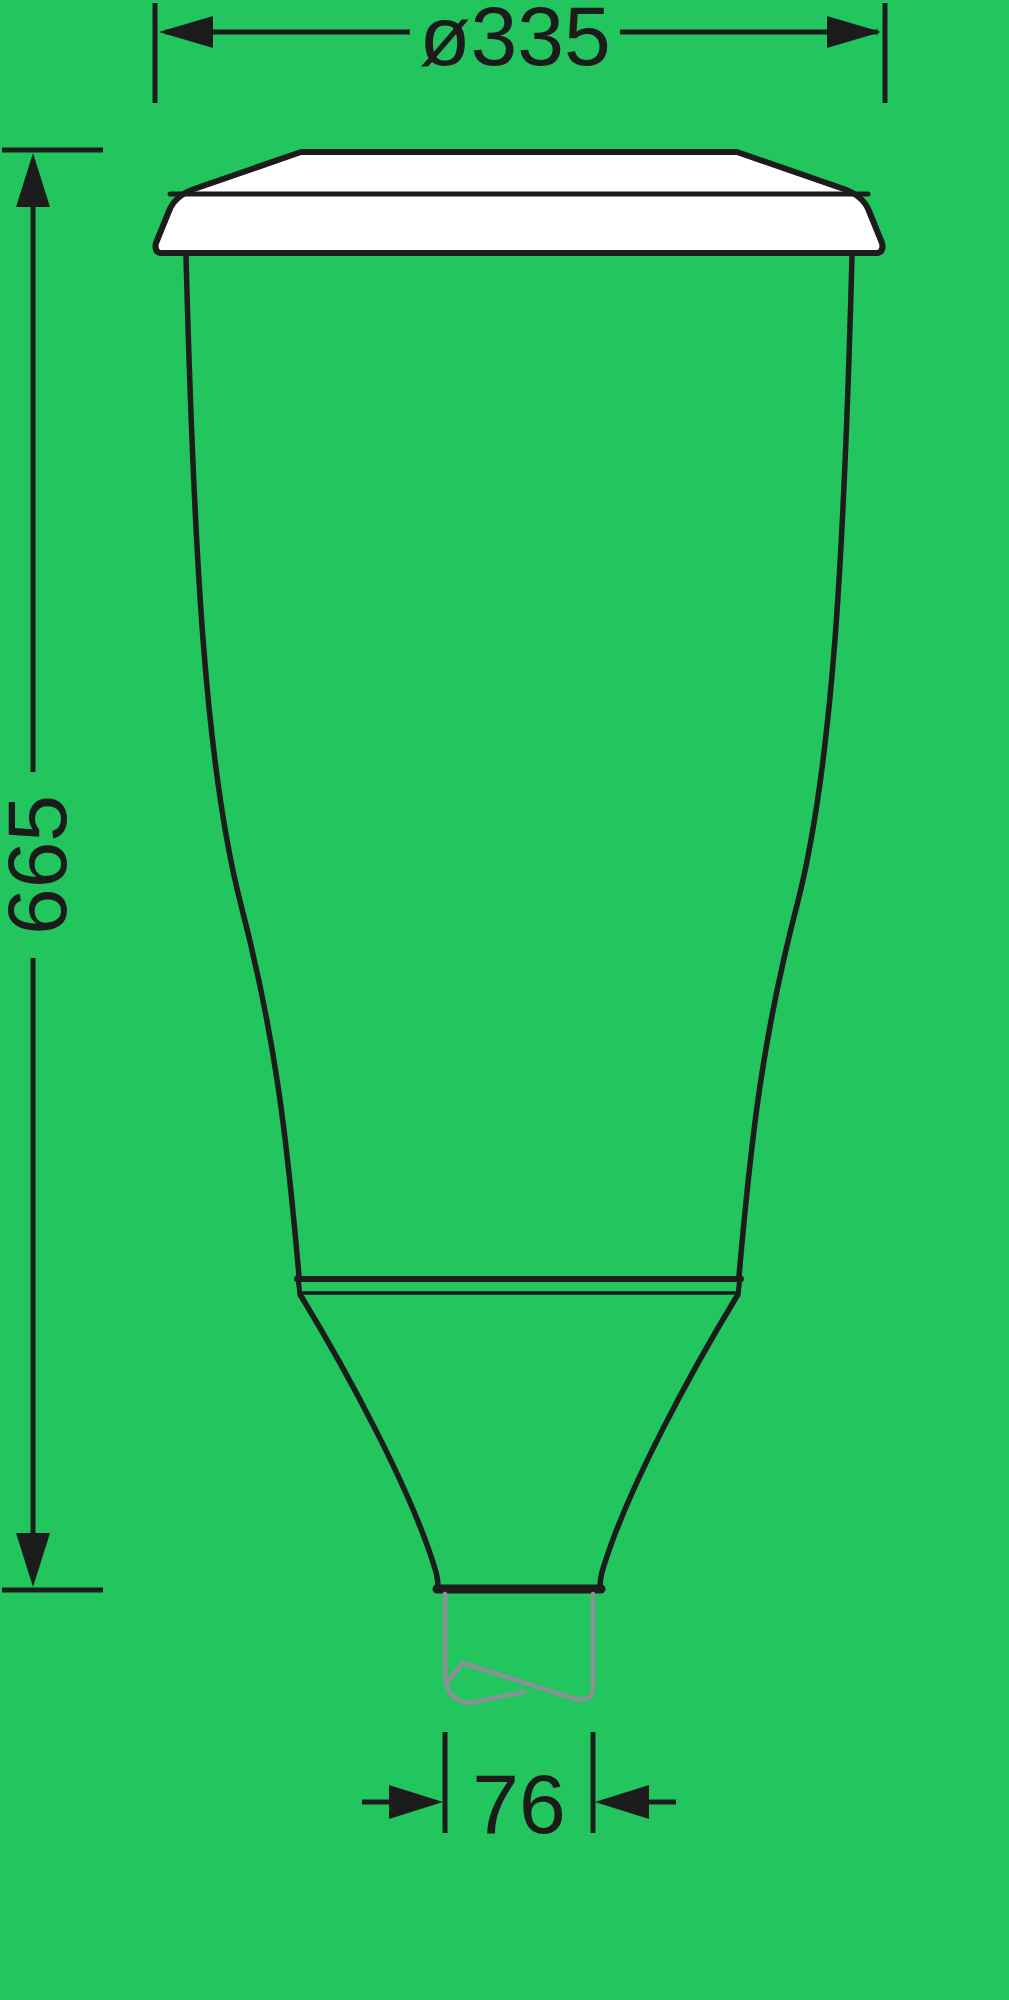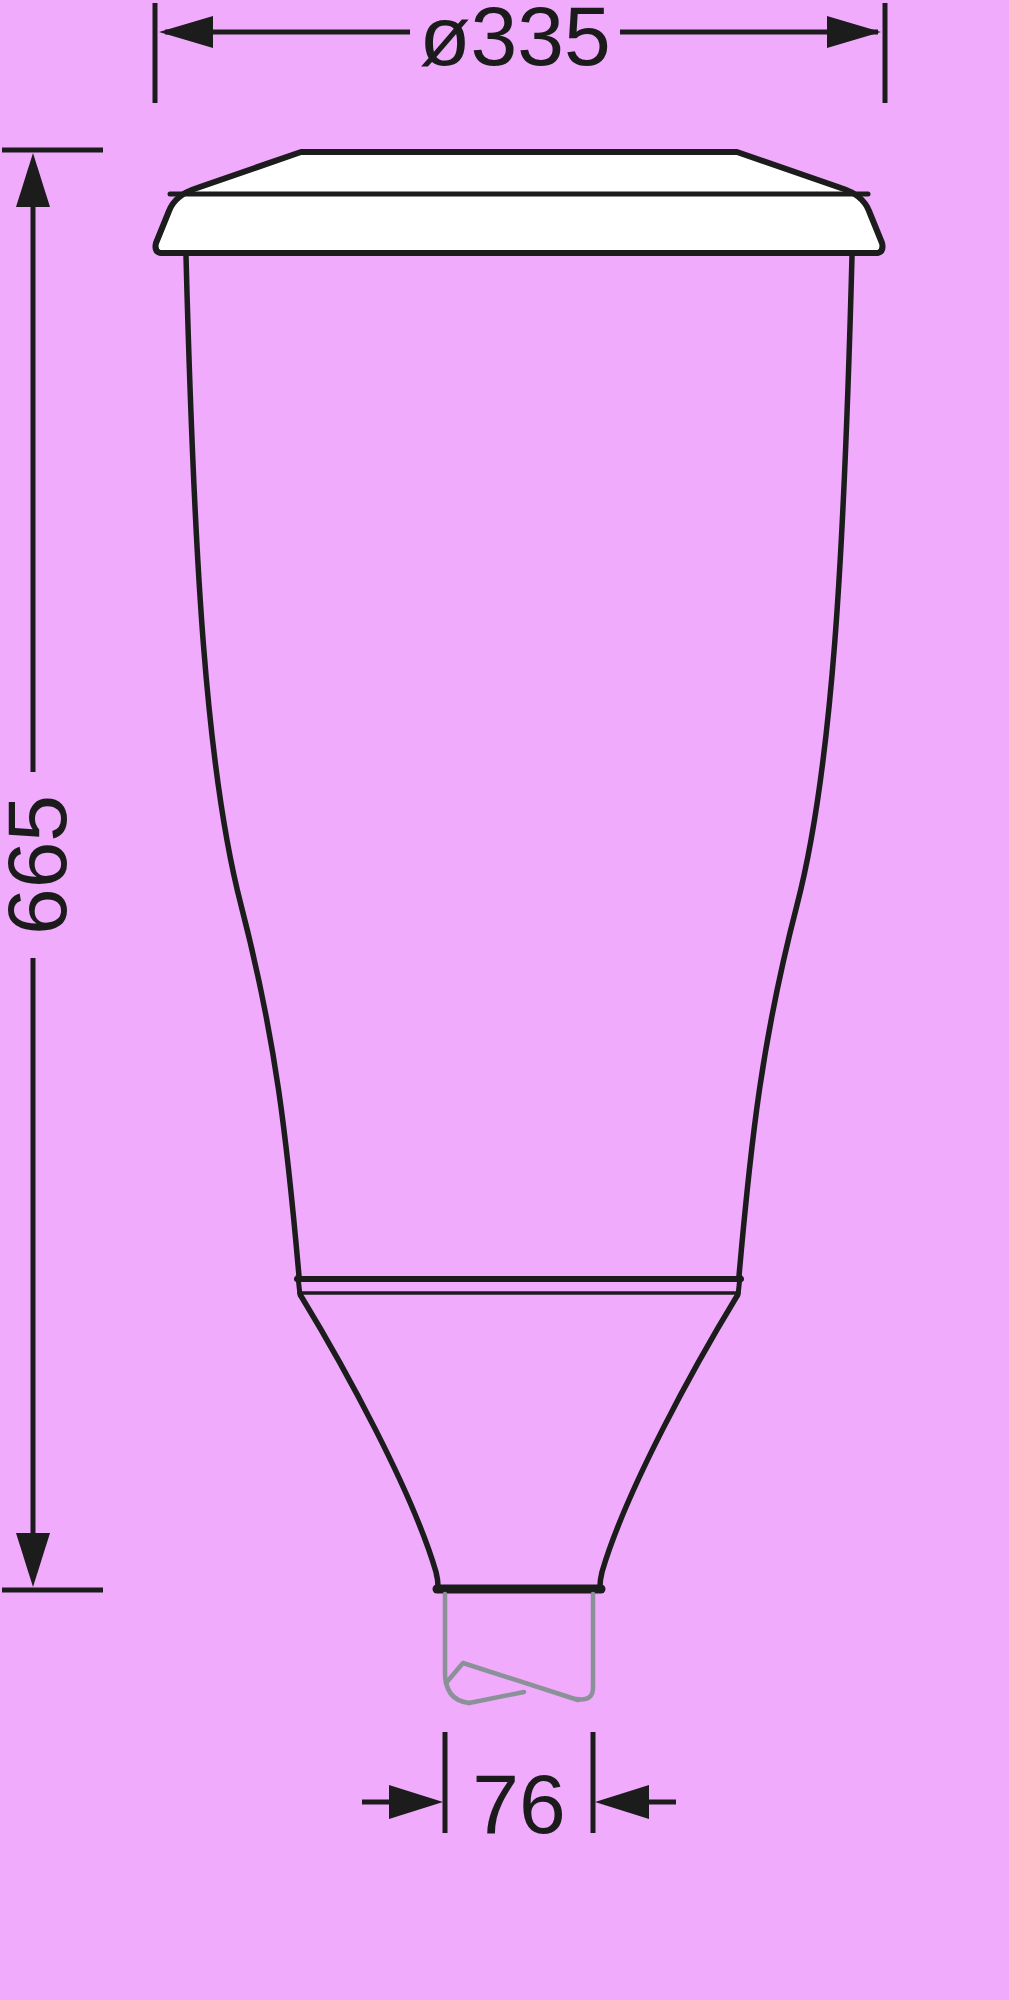--- a/index.html
+++ b/index.html
@@ -1,19 +1,19 @@
 <!DOCTYPE html>
 <html><head>
 <meta charset="utf-8">
 <style>
   html,body{margin:0;padding:0;background:#ffffff;}
   .stage{
     position:relative;
     width:1009px;height:2000px;
-    background:#f0abfc;
+    background:#22c55e;
     font-family:"Liberation Sans", sans-serif;
     text-decoration:underline;
   }
   svg{display:block;}
   .outline{stroke:#1c1c1c;fill:none;stroke-linecap:round;stroke-linejoin:round;}
   .capfill{fill:#ffffff;stroke:#1c1c1c;stroke-linejoin:round;}
   .dim{stroke:#1c1c1c;fill:none;}
   .arrow{fill:#1c1c1c;stroke:none;}
   .spigot{stroke:#8a9197;fill:none;stroke-linecap:round;stroke-linejoin:round;}
   .dimtext{

